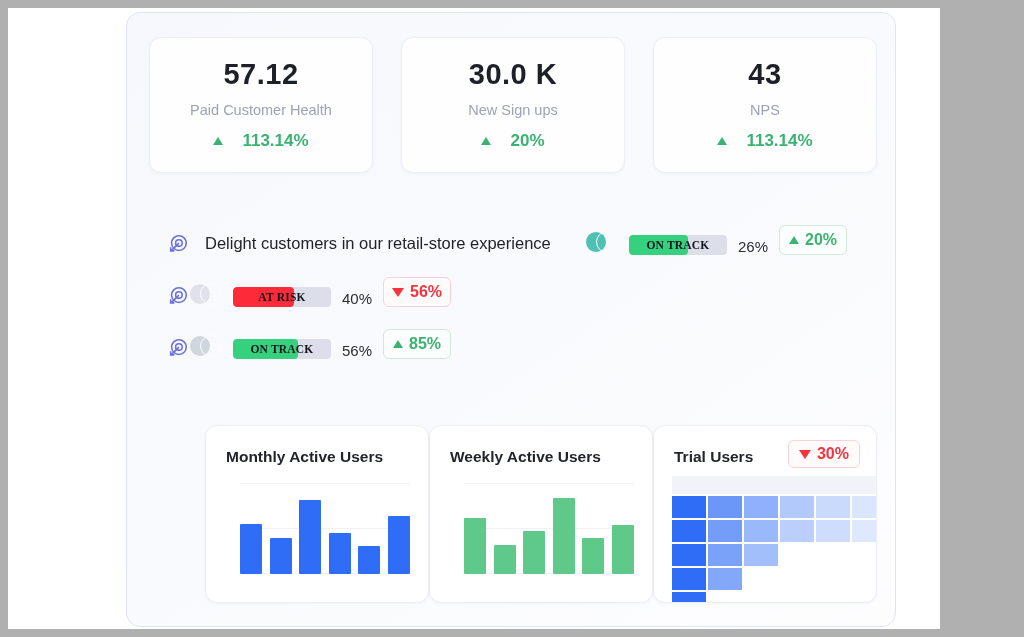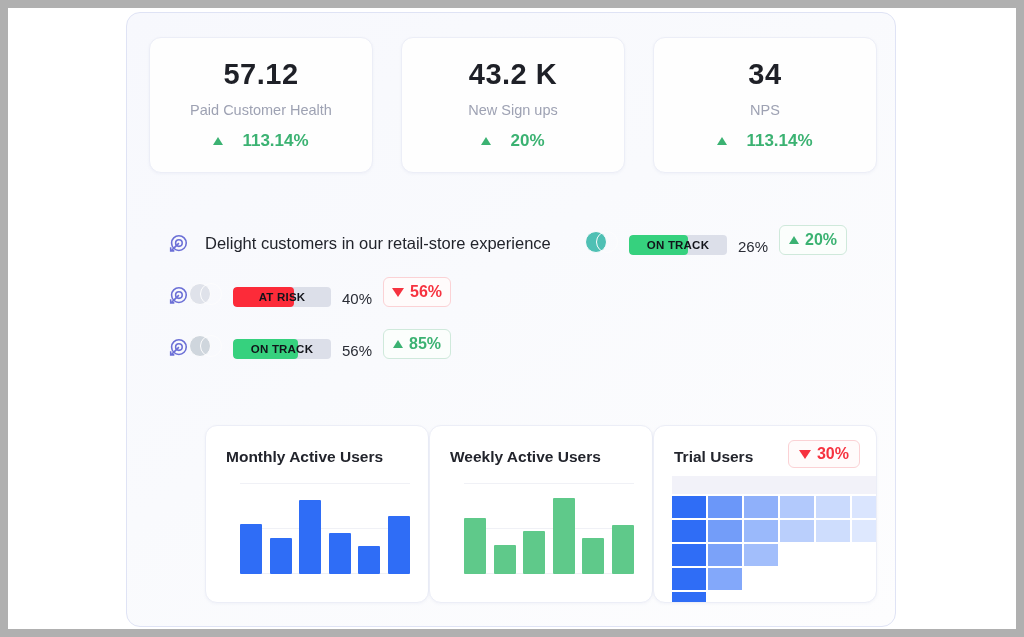--- a/index.html
+++ b/index.html
@@ -3,21 +3,21 @@
 <meta charset="utf-8">
 <style>
   * { box-sizing: border-box; margin: 0; padding: 0; }
   html, body {
     width: 1024px; height: 637px; overflow: hidden;
     font-family: "Liberation Sans", sans-serif;
     background: #b0b0b0;
   }
   #page {
     position: absolute; left: 8px; top: 8px;
-    width: 1008px; height: 621px;
+    width: 932px; height: 621px;
     background: #ffffff;
     overflow: hidden;
   }
   #dashboard {
     position: absolute; left: 118px; top: 4px;
     width: 770px; height: 615px;
     background: linear-gradient(145deg,#f7f8fd 0%,#f9fafd 45%,#fdfdfe 100%);
     border: 1px solid #dfe3f5;
     border-radius: 14px;
   }
@@ -82,21 +82,21 @@
   }
   .av.a1 { left: 0; background: #4fc0b4; }
   .av.a2 { left: 11px; overflow: hidden; }
   .av-face { width: 100%; height: 100%; border-radius: 50%; position: relative; }
   .av-face.f1 { background: radial-gradient(circle at 50% 35%, #8a5a3b 0 38%, #2f4f86 39% 100%); }
   .av-face.f2 { background: radial-gradient(circle at 50% 36%, #e8c9a8 0 36%, #2a2f3a 37% 100%); }
   .av-face.f3 { background: radial-gradient(circle at 50% 38%, #c98d63 0 35%, #3a2a22 36% 100%); }
   .av.g1 { left: 0; background: #dfe2ea; }
   .av.g2 { left: 0; background: #cfd6dd; }
 
-  .progress { flex: 0 0 98px; height: 20px; margin-top: 3px; position: relative; }
+  .progress { flex: 0 0 98px; height: 20px; margin-top: 3px; position: relative; font-family: Liberation Serif, serif; }
   .progress-track {
     position: absolute; inset: 0;
     background: #dcdfe9; border-radius: 4px; overflow: hidden;
   }
   .progress-fill {
     position: absolute; left: 0; top: 0; bottom: 0;
     border-radius: 4px;
   }
   .progress-text {
     position: absolute; inset: 0;
@@ -172,30 +172,30 @@
       <div class="kpi-card">
         <div class="kpi-value">57.12</div>
         <div class="kpi-label">Paid Customer Health</div>
         <div class="kpi-delta">
           <span class="tri-up"></span>
           <span>113.14%</span>
         </div>
       </div>
 
       <div class="kpi-card">
-        <div class="kpi-value">43.2 K</div>
+        <div class="kpi-value">30.0 K</div>
         <div class="kpi-label">New Sign ups</div>
         <div class="kpi-delta">
           <span class="tri-up"></span>
           <span>20%</span>
         </div>
       </div>
 
       <div class="kpi-card">
-        <div class="kpi-value">34</div>
+        <div class="kpi-value">43</div>
         <div class="kpi-label">NPS</div>
         <div class="kpi-delta">
           <span class="tri-up"></span>
           <span>113.14%</span>
         </div>
       </div>
 
     </div>
 
     <div class="goals">

